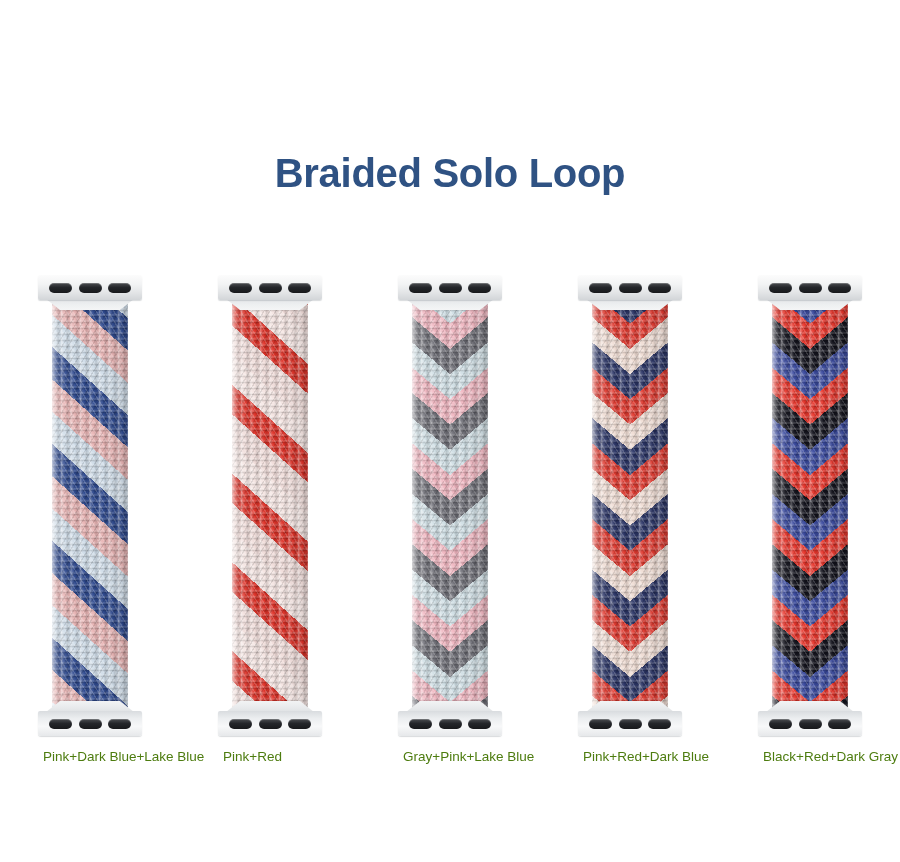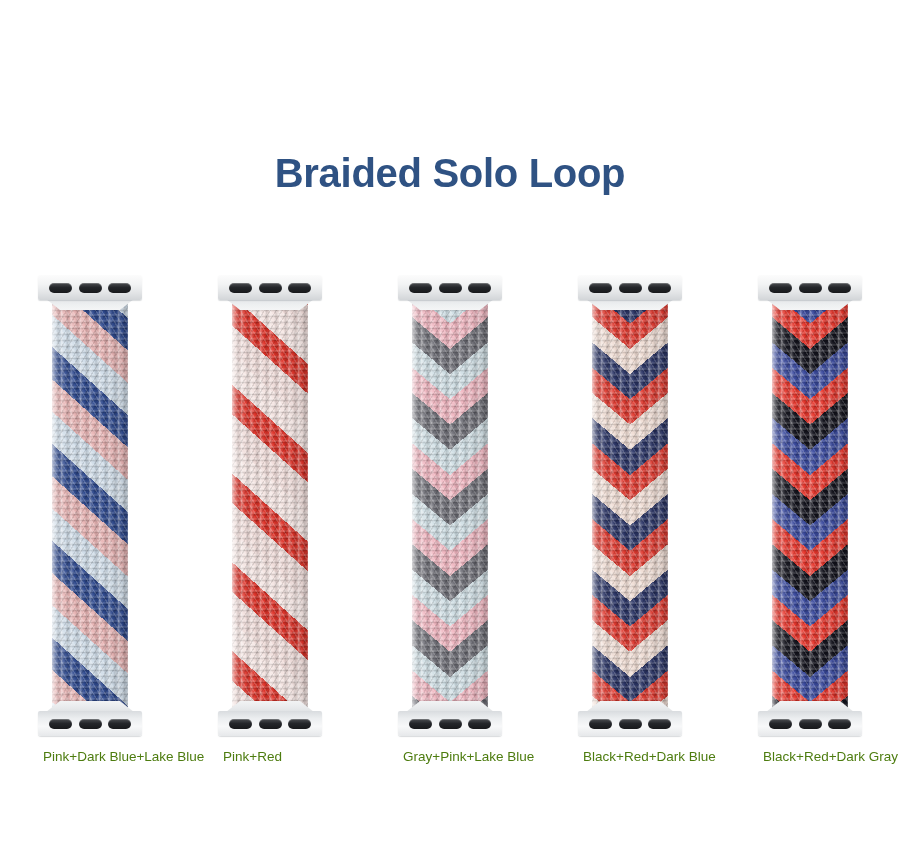--- a/index.html
+++ b/index.html
@@ -321,21 +321,21 @@
     </div>
     <div class="lug lug-bottom">
       <div class="lug-taper"></div>
       <div class="lug-plate"></div>
       <div class="lug-slots">
         <div class="lug-slot"></div>
         <div class="lug-slot"></div>
         <div class="lug-slot"></div>
       </div>
     </div>
-    <div class="caption">Black+Red+Dark Blue</div>
+    <div class="caption">Pink+Red+Dark Blue</div>
   </div>
 
   <div class="product p4">
     <div class="lug lug-top">
       <div class="lug-taper"></div>
       <div class="lug-plate"></div>
       <div class="lug-slots">
         <div class="lug-slot"></div>
         <div class="lug-slot"></div>
         <div class="lug-slot"></div>

